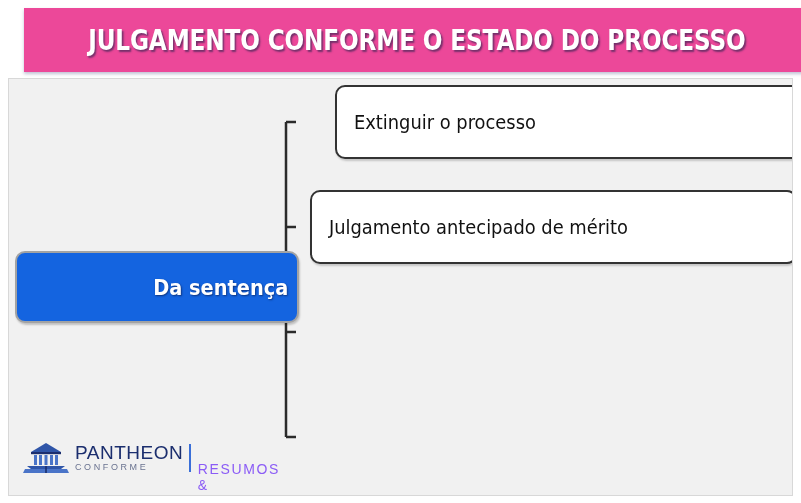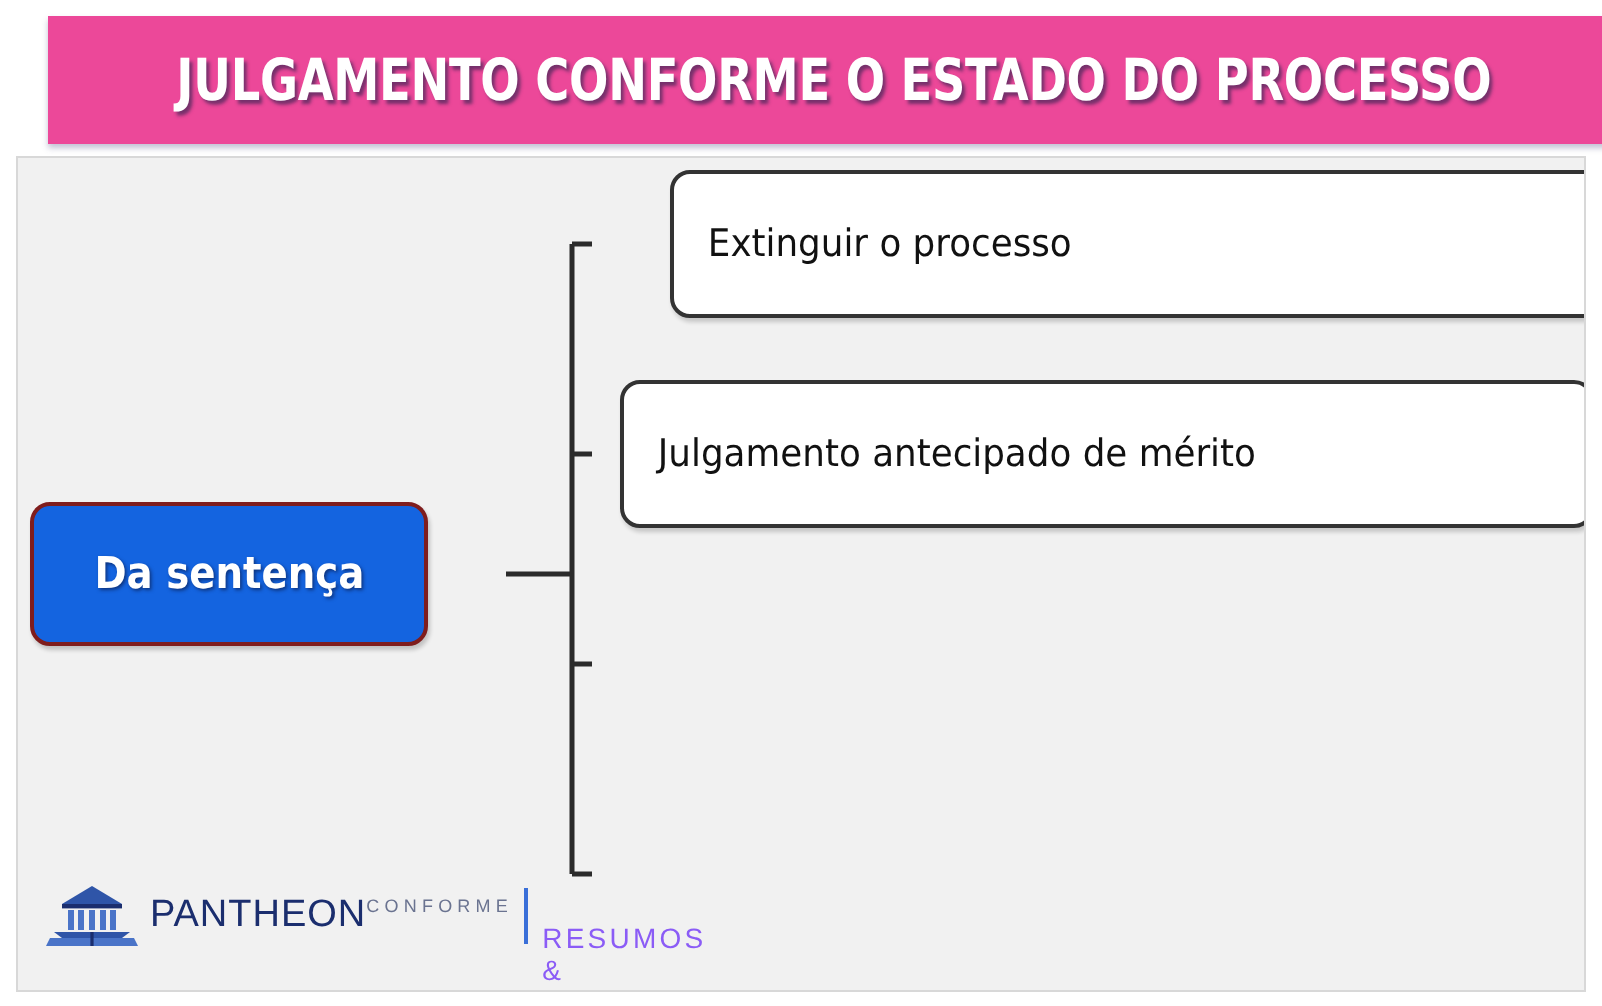--- a/index.html
+++ b/index.html
@@ -59,29 +59,29 @@
     border: 1px solid #d8d8d8;
     box-sizing: border-box;
     overflow: hidden;
   }
 
   
   .root-node {
     position: absolute;
     left: 6px;
     top: 172px;
-    width: 199px;
+    width: 284px;
     height: 72px;
     background: #1464e0;
-    border: 2px solid #7f1d1d;
+    border: 2px solid #a3a3a3;
     border-radius: 10px;
     box-sizing: border-box;
     display: flex;
     align-items: center;
-    justify-content: center;
+    justify-content: flex-end;
     box-shadow: 1px 2px 2px rgba(0,0,0,0.20);
   }
   .root-label {
     color: #ffffff;
     font-family: "DejaVu Sans", sans-serif;
     font-weight: bold;
     font-size: 22px;
     transform: scaleX(0.88);
     white-space: nowrap;
     text-shadow: 1px 1px 2px rgba(10,20,60,0.6);
@@ -141,21 +141,21 @@
     flex: 0 0 auto;
     margin-right: 6px;
   }
   .logo-text {
     display: flex;
     align-items: center;
     line-height: 1;
   }
   .logo-left {
     display: flex;
-    flex-direction: row;
+    flex-direction: column;
     align-items: flex-start;
   }
   .logo-pantheon {
     font-family: "Liberation Sans", sans-serif;
     font-size: 19px;
     font-weight: normal;
     color: #1b2e6e;
     letter-spacing: 0.5px;
     line-height: 1.02;
   }

